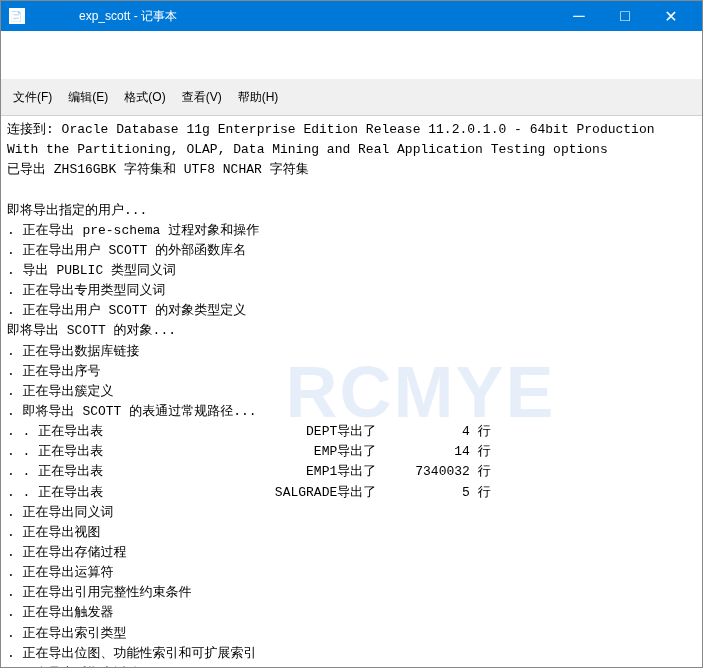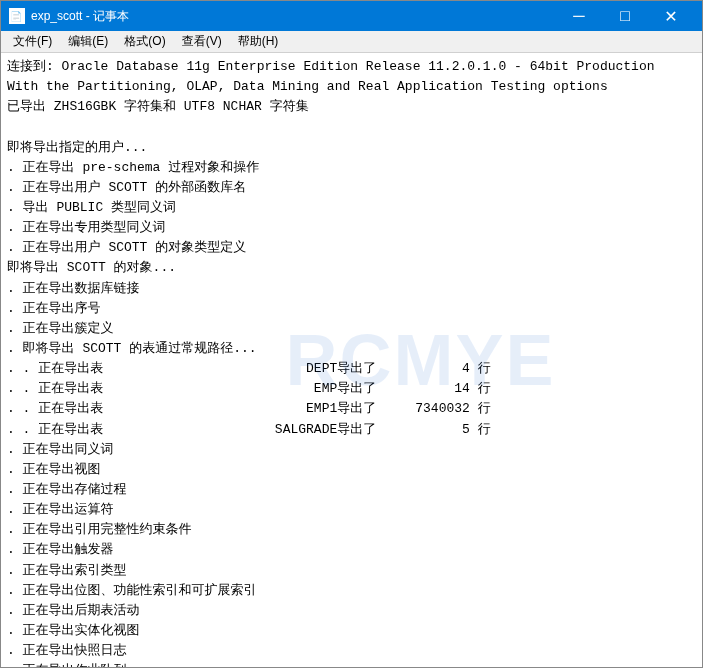--- a/index.html
+++ b/index.html
@@ -50,20 +50,21 @@
       display: flex;
       align-items: center;
       justify-content: center;
       font-size: 10px;
       color: #0078d7;
     }
 
     .title-text {
       font-size: 12px;
       font-family: 'Microsoft YaHei', SimSun, sans-serif;
+      margin-left: 48px;
     }
 
     .title-controls {
       display: flex;
       gap: 0;
     }
 
     .title-btn {
       width: 46px;
       height: 30px;
@@ -73,26 +74,27 @@
       font-size: 16px;
       color: #fff;
       cursor: pointer;
       background: transparent;
       border: none;
       font-family: Arial, sans-serif;
     }
 
     .menu-bar {
       background: #f0f0f0;
-      height: 22px;
+      height: 37px;
       display: flex;
       align-items: center;
       padding: 0 4px;
       border-bottom: 1px solid #d0d0d0;
       flex-shrink: 0;
+      margin-top: 48px;
     }
 
     .menu-item {
       padding: 2px 8px;
       font-size: 12px;
       font-family: 'Microsoft YaHei', SimSun, sans-serif;
       cursor: pointer;
       color: #000;
     }
 

